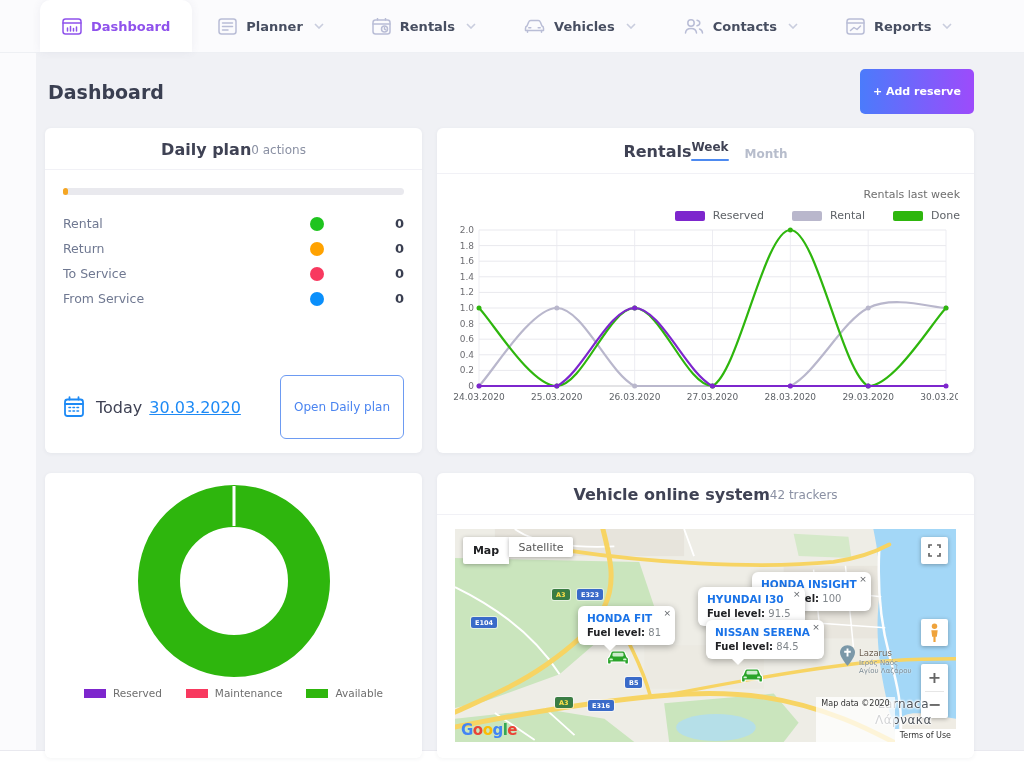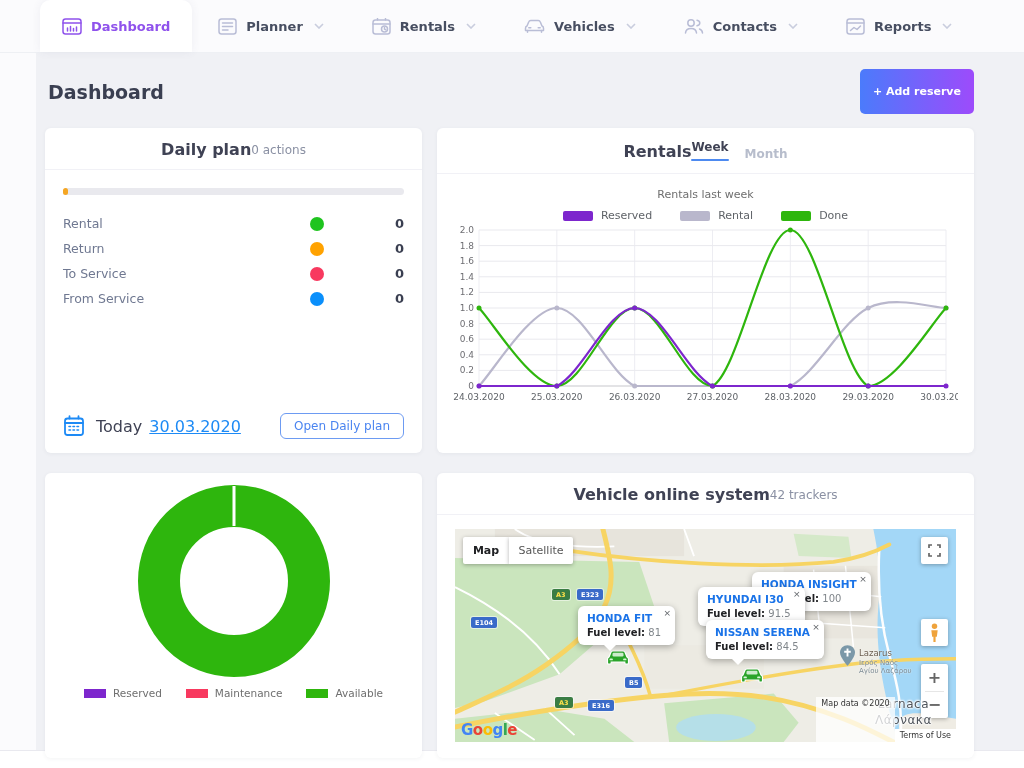--- a/index.html
+++ b/index.html
@@ -54,43 +54,43 @@
   .dp-label { flex:1; font-size:12.5px; color:#6f7891; }
   .dp-dot { width:14px; height:14px; border-radius:50%; }
   .dp-spacer { width:64px; }
   .dp-val { width:16px; text-align:right; font-size:13px; font-weight:700; color:#3a3f51; }
   .dp-foot { margin-top:auto; display:flex; align-items:center; }
   .dp-foot .cal { display:flex; color:#1d8af5; }
   .dp-today { font-size:16px; font-weight:500; color:#3f4254; margin:0 7px 0 11px; }
   .dp-date { font-size:16px; font-weight:500; color:#1d8af5; text-decoration:underline; cursor:pointer; }
   .btn-open {
     margin-left:auto; background:#fff; border:1px solid #6d9bf2; color:#4a84f0;
-    font-size:12px; font-family:inherit; padding:5px 13px; border-radius:6px; cursor:pointer;
+    font-size:12px; font-family:inherit; padding:24px 13px; border-radius:6px; cursor:pointer;
   }
   
   .r-tabs { display:flex; align-items:flex-end; gap:16px; }
   .r-tab { font-size:12px; font-weight:600; color:#b7bdcc; cursor:pointer; padding-bottom:2px; }
   .r-tab.active { color:#3f4254; }
   .r-tab.active::after { content:''; display:block; height:2px; border-radius:2px; background:#4d8af0; margin-top:5px; }
-  .c-rentals .card-body { padding:6px 14px 8px; }
+  .c-rentals .card-body { padding:6px 14px 8px;align-items:flex-end; }
   .chart-title { text-align:center; font-size:11px; color:#6e6e6e; margin-top:8px; }
   .chart-legend { display:flex; justify-content:center; align-items:center; gap:28px; margin:8px 0 2px; font-size:11px; color:#5f6368; }
   .legend-item { display:flex; align-items:center; }
   .sw-lg { width:30px; height:10px; border-radius:2px; margin-right:8px; display:inline-block; }
   .sw-sm { width:22px; height:9px; margin-right:7px; display:inline-block; }
   
   .c-park .card-body { padding:8px 10px 12px; align-items:center; }
   .park-legend { display:flex; justify-content:center; align-items:center; gap:24px; margin-top:8px; font-size:10.5px; color:#6f6f6f; }
   
   .c-vehicle .card-body { padding:14px 18px 16px; }
   .map { position:relative; flex:1; overflow:hidden; background:#eeede6; }
   .map svg.bg { position:absolute; inset:0; width:100%; height:100%; }
   .map-ctl { position:absolute; background:#fff; box-shadow:0 1px 4px rgba(0,0,0,.3); display:flex; align-items:center; justify-content:center; cursor:pointer; }
   .ctl-map { top:8px; left:8px; width:46px; height:27px; font-size:11px; font-weight:700; color:#202124; border-radius:2px 0 0 2px; }
-  .ctl-sat { top:8px; left:54px; width:64px; height:27px; font-size:11px; color:#565656; border-radius:0 2px 2px 0; }
+  .ctl-sat { top:8px; left:54px; width:64px; height:20px; font-size:11px; color:#565656; border-radius:0 2px 2px 0; }
   .ctl-fs { top:8px; right:8px; width:27px; height:27px; border-radius:2px; color:#666; }
   .ctl-peg { top:90px; right:8px; width:27px; height:27px; border-radius:2px; }
   .ctl-zoom { bottom:24px; right:8px; width:27px; height:54px; border-radius:2px; flex-direction:column; color:#666; }
   .ctl-zoom .zbtn { height:27px; width:100%; display:flex; align-items:center; justify-content:center; font-size:16px; font-weight:600; cursor:pointer; }
   .ctl-zoom .zdiv { height:1px; width:19px; background:#e6e6e6; }
   .map-tooltip {
     position:absolute; background:#fff; border-radius:6px; padding:5px 14px 5px 9px;
     box-shadow:0 2px 7px rgba(0,0,0,.3); font-size:10px; line-height:1.4; white-space:nowrap;
   }
   .map-tooltip::after {

